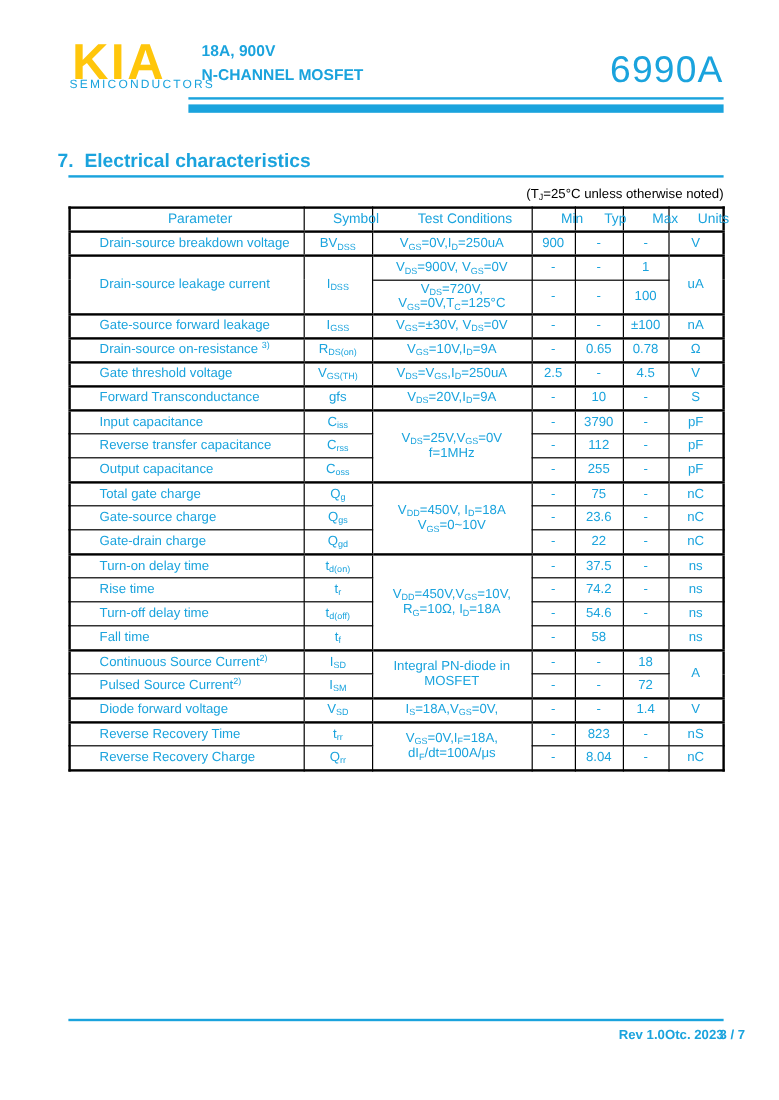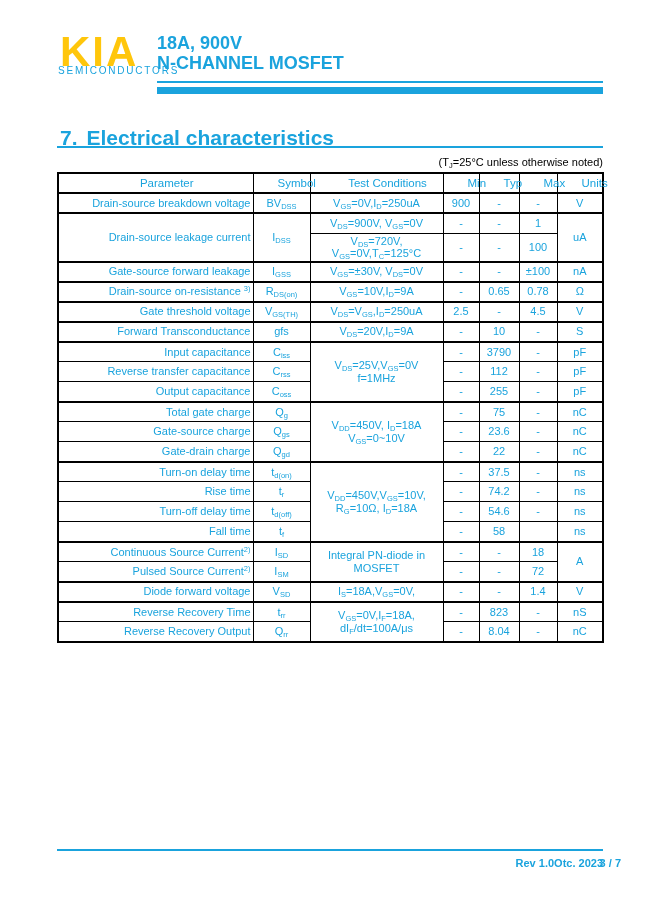--- a/index.html
+++ b/index.html
@@ -17,53 +17,53 @@
     position:absolute;left:60px;top:28px;
     font-size:42px;font-weight:bold;letter-spacing:2px;
     color:var(--logo-yellow);line-height:48px;
   }
   .logo-sub{
     position:absolute;left:58px;top:65px;
     font-size:10px;font-weight:normal;letter-spacing:1.8px;
     color:var(--accent-cyan);
   }
   .spec{
-    position:absolute;left:157px;top:33px;
-    color:var(--accent-cyan);font-weight:bold;font-size:18px;line-height:20px;
+    position:absolute;left:168px;top:33px;
+    color:var(--accent-cyan);font-weight:bold;font-size:13px;line-height:20px;
   }
   .part-number{
     position:absolute;right:46px;top:40px;
     color:var(--accent-cyan);font-size:31px;letter-spacing:1px;
   }
   .thin-rule{position:absolute;left:157px;top:81px;width:446px;height:2px;background:var(--accent-cyan);}
   .thick-rule{position:absolute;left:157px;top:87px;width:446px;height:7px;background:var(--accent-cyan);}
   
   .section-title{
-    position:absolute;left:60px;top:126px;
-    color:var(--accent-cyan);font-weight:bold;font-size:21px;
+    position:absolute;left:48px;top:126px;
+    color:var(--accent-cyan);font-weight:bold;font-size:16px;
   }
   .section-title .sec-no{margin-right:9px;}
   .section-rule{position:absolute;left:57px;top:146px;width:546px;height:2px;background:var(--accent-cyan);}
   .cond-note{
     position:absolute;right:46px;top:156px;font-size:11px;color:#000;
   }
   
   table.spec{
     position:absolute;left:57px;top:172px;width:545px;
     border-collapse:collapse;table-layout:fixed;
     font-size:11px;border:2px solid #000;
   }
   col.c1{width:195px}col.c2{width:57px}col.c3{width:133px}
   col.c4{width:36px}col.c5{width:40px}col.c6{width:38px}col.c7{width:46px}
   table.spec th,table.spec td{
     border:1px solid #000;text-align:center;vertical-align:middle;
     padding:1px 2px;height:20px;line-height:12.5px;font-weight:normal;
   }
   table.spec th{height:20px;font-size:11.5px;padding-left:24px;}
-  table.spec td.p{text-align:right;padding-left:6px;}
+  table.spec td.p{text-align:left;padding-left:24px;}
   table.spec tr.g td{border-top-width:2px;}
   sub{font-size:7.5px;vertical-align:-2px;line-height:0;}
   sup{font-size:7.5px;vertical-align:4px;line-height:0;}
   
   .notes{
     position:absolute;left:60px;top:643px;font-size:11px;line-height:14.5px;color:#000;
   }
   
   .footer-rule{position:absolute;left:57px;top:849px;width:546px;height:2px;background:var(--accent-cyan);}
   .page-num{
@@ -80,20 +80,21 @@
 <body>
 
 <div class="page">
 
   <div class="logo">KIA</div>
   <div class="logo-sub">SEMICONDUCTORS</div>
   <div class="spec">
     <div>18A, 900V</div>
     <div>N-CHANNEL MOSFET</div>
   </div>
+  <div class="part-number">6990A</div>
   <div class="thin-rule"></div>
   <div class="thick-rule"></div>
 
   <div class="section-title">
     <span class="sec-no">7.</span><span>Electrical characteristics</span>
   </div>
   <div class="section-rule"></div>
   <div class="cond-note">(T<sub>J</sub>=25°C unless otherwise noted)</div>
 
   <table class="spec">
@@ -289,21 +290,21 @@
         <tr class="g">
           <td class="p">Reverse Recovery Time</td>
           <td>t<sub>rr</sub></td>
           <td rowspan="2">V<sub>GS</sub>=0V,I<sub>F</sub>=18A,<br>dI<sub>F</sub>/dt=100A/μs</td>
           <td>-</td>
           <td>823</td>
           <td>-</td>
           <td>nS</td>
         </tr>
         <tr>
-          <td class="p">Reverse Recovery Output</td>
+          <td class="p">Reverse Recovery Charge</td>
           <td>Q<sub>rr</sub></td>
           <td>-</td>
           <td>8.04</td>
           <td>-</td>
           <td>nC</td>
         </tr>
       </tbody>
   </table>
 
 

